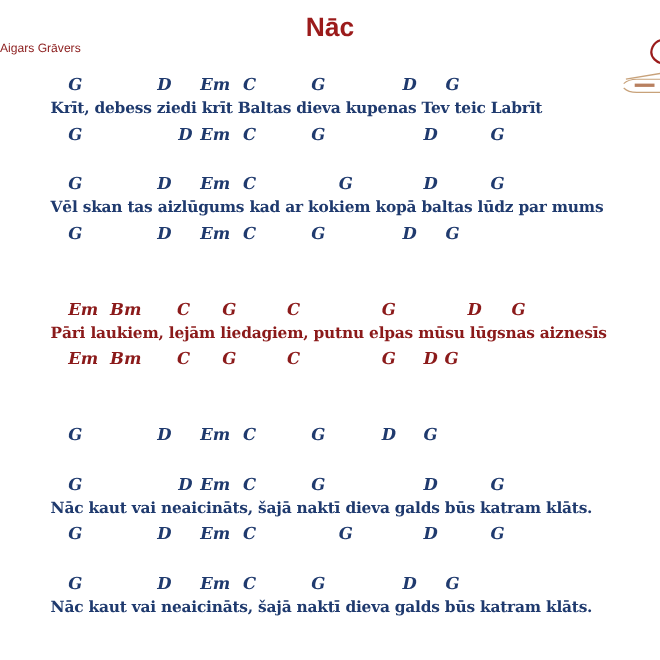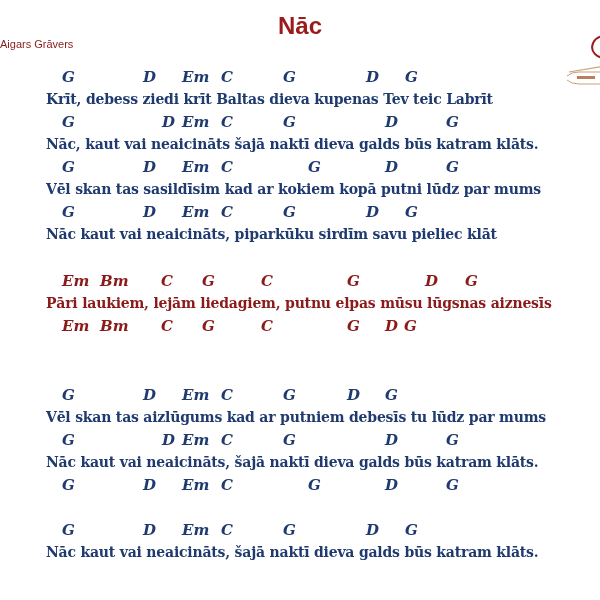--- a/index.html
+++ b/index.html
@@ -55,41 +55,39 @@
       <span class="lyric">Krīt, debess ziedi krīt Baltas dieva kupenas Tev teic Labrīt</span>
     </div>
     <div class="line verse" style="top: 113px;">
       <span class="chord" style="left: 62px;">G</span>
       <span class="chord" style="left: 162px;">D</span>
       <span class="chord" style="left: 182px;">Em</span>
       <span class="chord" style="left: 221px;">C</span>
       <span class="chord" style="left: 283px;">G</span>
       <span class="chord" style="left: 385px;">D</span>
       <span class="chord" style="left: 446px;">G</span>
-      <span class="lyric">Nāc, kaut vai neaicināts  šajā naktī dieva galds būs katram klāts.</span>
     </div>
     <div class="line verse" style="top: 158px;">
       <span class="chord" style="left: 62px;">G</span>
       <span class="chord" style="left: 143px;">D</span>
       <span class="chord" style="left: 182px;">Em</span>
       <span class="chord" style="left: 221px;">C</span>
       <span class="chord" style="left: 308px;">G</span>
       <span class="chord" style="left: 385px;">D</span>
       <span class="chord" style="left: 446px;">G</span>
-      <span class="lyric">Vēl skan tas sasildīsim kad ar kokiem kopā putni lūdz par mums</span>
+      <span class="lyric">Vēl skan tas aizlūgums kad ar kokiem kopā baltas lūdz par mums</span>
     </div>
     <div class="line verse" style="top: 203px;">
       <span class="chord" style="left: 62px;">G</span>
       <span class="chord" style="left: 143px;">D</span>
       <span class="chord" style="left: 182px;">Em</span>
       <span class="chord" style="left: 221px;">C</span>
       <span class="chord" style="left: 283px;">G</span>
       <span class="chord" style="left: 366px;">D</span>
       <span class="chord" style="left: 405px;">G</span>
-      <span class="lyric">Nāc kaut vai neaicināts, piparkūku sirdīm savu pieliec klāt</span>
     </div>
     <div class="line chorus" style="top: 272px;">
       <span class="chord" style="left: 62px;">Em</span>
       <span class="chord" style="left: 100px;">Bm</span>
       <span class="chord" style="left: 161px;">C</span>
       <span class="chord" style="left: 202px;">G</span>
       <span class="chord" style="left: 261px;">C</span>
       <span class="chord" style="left: 347px;">G</span>
       <span class="chord" style="left: 425px;">D</span>
       <span class="chord" style="left: 465px;">G</span>
@@ -106,21 +104,20 @@
       <span class="chord" style="left: 404px;">G</span>
     </div>
     <div class="line verse" style="top: 386px;">
       <span class="chord" style="left: 62px;">G</span>
       <span class="chord" style="left: 143px;">D</span>
       <span class="chord" style="left: 182px;">Em</span>
       <span class="chord" style="left: 221px;">C</span>
       <span class="chord" style="left: 283px;">G</span>
       <span class="chord" style="left: 347px;">D</span>
       <span class="chord" style="left: 385px;">G</span>
-      <span class="lyric">Vēl skan tas aizlūgums kad ar putniem debesīs tu lūdz par mums</span>
     </div>
     <div class="line verse" style="top: 431px;">
       <span class="chord" style="left: 62px;">G</span>
       <span class="chord" style="left: 162px;">D</span>
       <span class="chord" style="left: 182px;">Em</span>
       <span class="chord" style="left: 221px;">C</span>
       <span class="chord" style="left: 283px;">G</span>
       <span class="chord" style="left: 385px;">D</span>
       <span class="chord" style="left: 446px;">G</span>
       <span class="lyric">Nāc kaut vai neaicināts, šajā naktī dieva galds būs katram klāts.</span>

